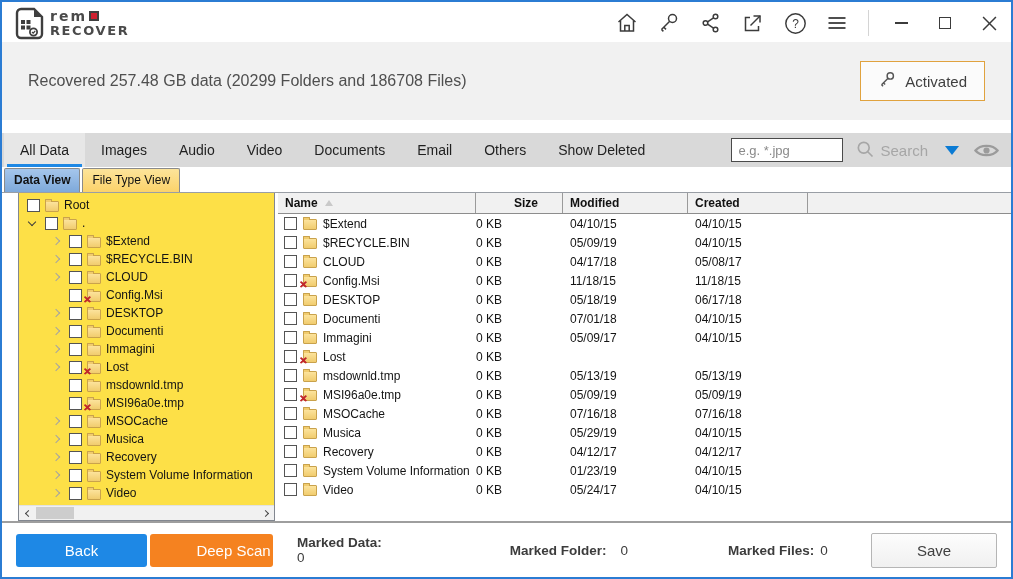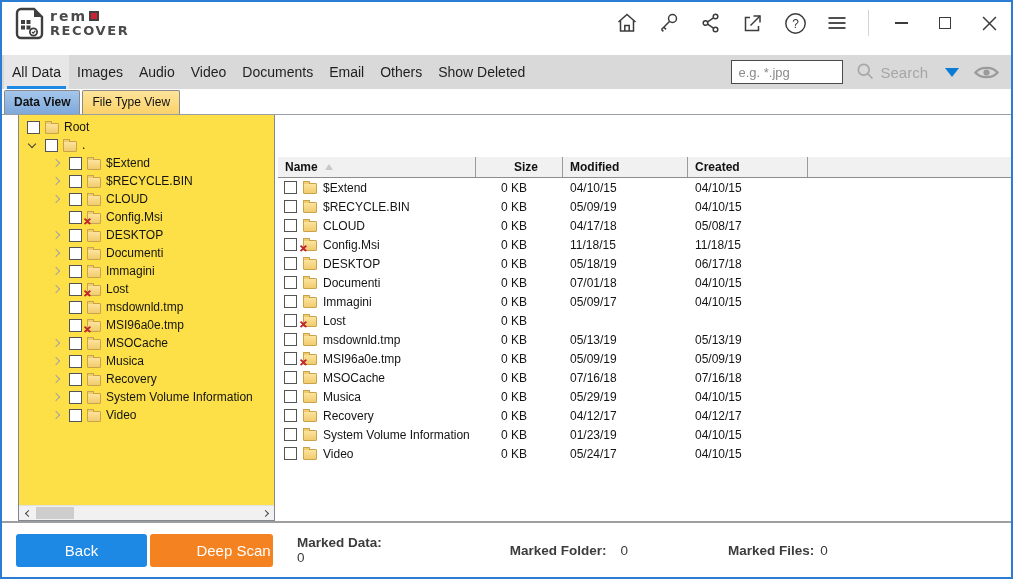--- a/index.html
+++ b/index.html
@@ -30,21 +30,21 @@
     justify-content:space-between; padding:0 26px; }
   .summary { font-size:16px; color:#4f4f4f; }
   .activated-btn { display:flex; align-items:center; gap:8px; padding:8px 17px;
     background:#fbfbfb; border:1px solid #e0a23e; font-size:15px; color:#3f3f3f;
     font-family:"Liberation Sans",sans-serif; cursor:pointer; }
 
   
   .filter-gap { height:13px; flex:none; background:#fff; }
   .filter-row { height:34px; flex:none; background:#d9d9d9; display:flex; align-items:stretch;
     padding-left:2px; }
-  .filter-tab { display:flex; align-items:center; padding:0 8px; font-size:14px; color:#1f1f1f;
+  .filter-tab { display:flex; align-items:center; padding:0 16px; font-size:14px; color:#1f1f1f;
     position:relative; cursor:pointer; }
   .filter-tab.active { background:#e7e7e7; }
   .filter-tab.active::after { content:''; position:absolute; left:3px; right:3px; bottom:0;
     height:3px; background:#1e88e5; }
   .search-wrap { margin-left:auto; display:flex; align-items:center; padding-right:12px; }
   .search-input { width:112px; height:24px; border:1px solid #4a4a4a; background:#fff;
     font-size:13px; padding:0 6px; font-family:"Liberation Sans",sans-serif; color:#ef4444; }
   .search-input::placeholder { color:#8a8a8a; }
   .search-btn { display:flex; align-items:center; gap:5px; margin-left:12px; color:#a6a6a6;
     font-size:15px; cursor:pointer; }
@@ -87,33 +87,33 @@
   .hs-arrow { position:absolute; top:0; width:16px; height:14px; display:flex; align-items:center;
     justify-content:center; cursor:pointer; }
   .hs-arrow.left { left:0; } .hs-arrow.right { right:0; }
   .hs-chev { width:5px; height:5px; border:solid #444; border-width:1.5px 1.5px 0 0; }
   .hs-chev.l { transform:rotate(-135deg); margin-left:2px; } .hs-chev.r { transform:rotate(45deg); margin-right:2px; }
   .hs-thumb { position:absolute; left:17px; top:1px; bottom:1px; width:38px; background:#cdcdcd; cursor:pointer; }
 
   
   .table-panel { flex:1; margin-left:3px; display:flex; flex-direction:column; min-width:0; }
   .thead { height:21px; flex:none; display:flex; background:#f1f1f1; border-bottom:1px solid #8d8d8d;
-    font-size:12px; font-weight:bold; color:#111;margin-top:42px; }
+    font-size:12px; font-weight:bold; color:#111; }
   .th { display:flex; align-items:center; border-right:1px solid #9a9a9a; padding:0 7px; }
   .th.name { width:198px; }
   .th.size { width:87px; justify-content:flex-end; padding-right:24px; }
   .th.modified { width:125px; }
   .th.created { width:120px; }
   .th.filler { flex:1; border-right:none; }
   .sort-tri { width:0; height:0; border-left:4px solid transparent; border-right:4px solid transparent;
     border-bottom:6px solid #c9c9c9; margin-left:7px; }
   .tbody { flex:1; overflow:hidden; }
   .trow { display:flex; align-items:center; height:19px; font-size:12px; color:#141414; cursor:default; }
   .td-name { width:198px; display:flex; align-items:center; gap:6px; padding-left:6px; }
-  .td-size { width:87px; text-align:center; padding-right:11px; }
+  .td-size { width:87px; text-align:left; padding-right:11px; }
   .td-mod { width:125px; padding-left:7px; }
   .td-cre { width:120px; padding-left:7px; }
 
   
   .footer { height:56px; flex:none; border-top:2px solid #9e9e9e; background:#fff;
     display:flex; align-items:center; padding:0 14px; }
   .btn { border:none; font-family:"Liberation Sans",sans-serif; font-size:15px; color:#fff;
     border-radius:3px; cursor:pointer; height:33px; }
   .btn.back { width:131px; background:#1e88e5; }
   .btn.deep { width:123px; background:#f58220; margin-left:3px;padding-left:44px; }
@@ -208,20 +208,34 @@
         </span>
       <span class="ctl">
         <svg width="15" height="15" viewBox="0 0 14 14" stroke="#3b3b3b" stroke-width="1.4">
           <path d="M1 1 L13 13"></path>
             <path d="M13 1 L1 13"></path>
         </svg>
       </span>
     </div>
   </div>
 
+  <div class="header-strip">
+    <div class="summary">Recovered 257.48 GB data (20299 Folders and 186708 Files)</div>
+    <button class="activated-btn">
+      <span>
+        <svg width="19" height="19" viewBox="0 0 24 24" fill="none" stroke="#555" stroke-width="1.8">
+          <circle cx="15.5" cy="7.5" r="4"></circle>
+            <path d="M12.7 10.3 L4.5 18.5"></path>
+            <path d="M6.8 16.2 l2.2 2.2"></path>
+            <path d="M4.5 18.5 l1.9 1.9"></path>
+        </svg>
+      </span>
+      <span>Activated</span>
+    </button>
+  </div>
 
   <div class="filter-gap"></div>
 
   <div class="filter-row">
     <span style="display:flex;align-items:stretch;">
         <span class="filter-tab active">
     <span>All Data</span>
   </span>
         <span class="filter-tab">
     <span>Images</span>
@@ -563,14 +577,15 @@
       <span class="val">0</span>
     </span>
     <span class="marked m-folder">
       <span>Marked Folder:</span>
       <span class="val">0</span>
     </span>
     <span class="marked m-files">
       <span>Marked Files:</span>
       <span class="val">0</span>
     </span>
+    <button class="btn save">Save</button>
   </div>
 </div>
 
 </body></html>

